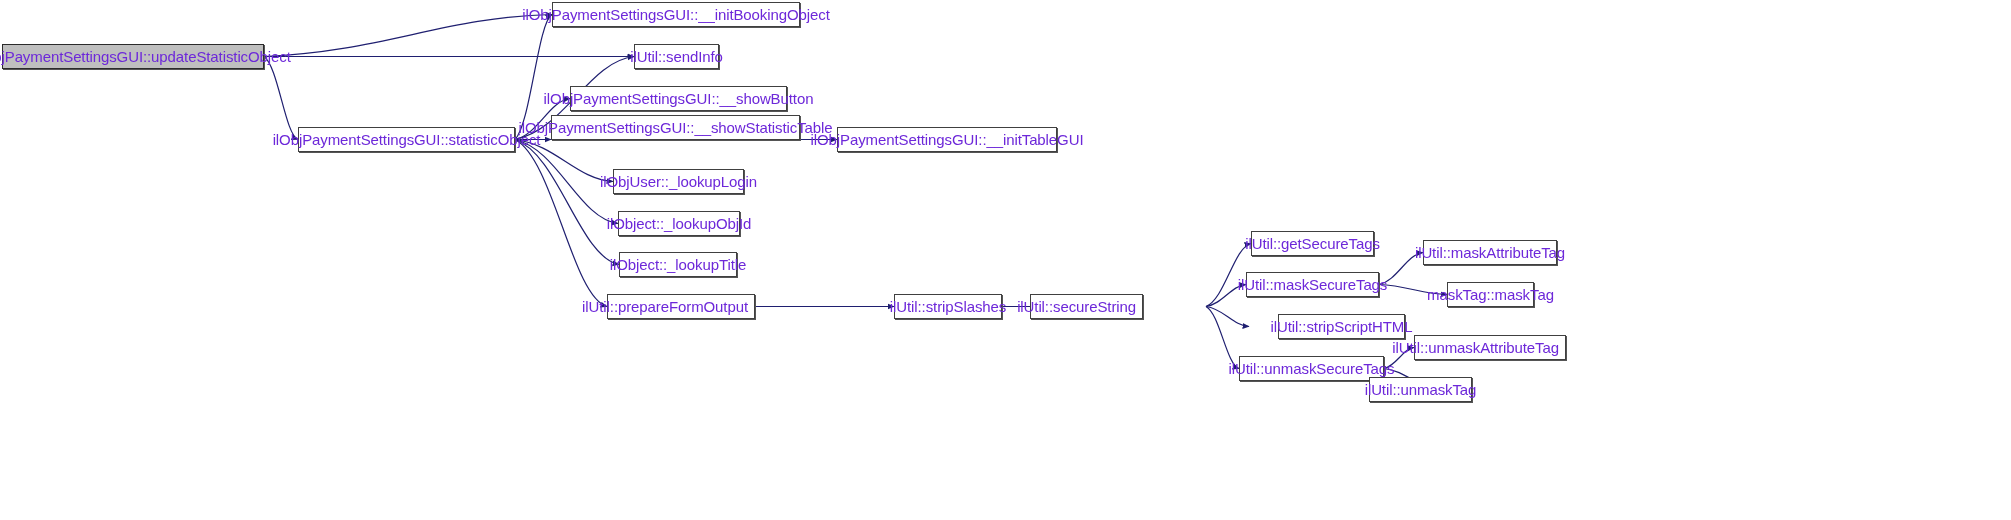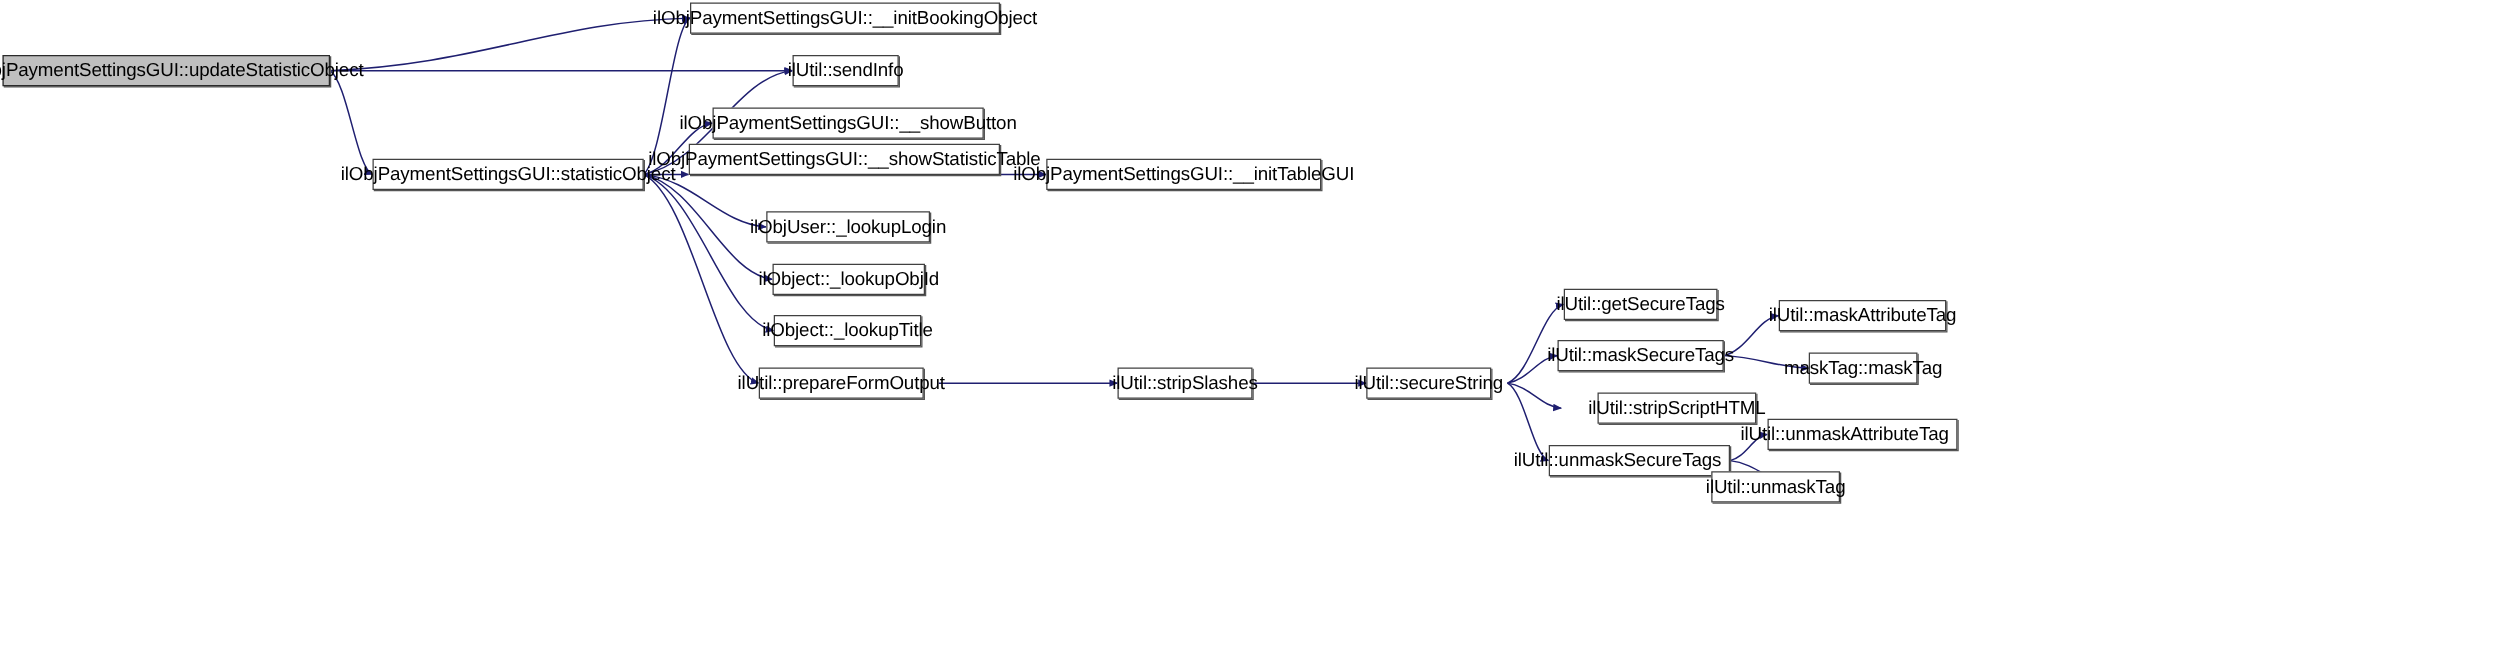--- a/index.html
+++ b/index.html
@@ -29,21 +29,21 @@
     left: 0;
     top: 0;
     width: 2011px;
     height: 520px;
   }
   .node {
     position: absolute;
     box-sizing: border-box;
     border: 1px solid #404040;
     background: #ffffff;
-    color: #000000;
+    color: #6d28d9;
     font-size: 15px;
     line-height: 1;
     display: flex;
     align-items: center;
     justify-content: center;
     white-space: nowrap;
     letter-spacing: -0.1px;
     box-shadow: 1px 1px 0 0 #555555;
   }
   .node.root {
@@ -112,39 +112,39 @@
       </div>
       <div class="node" style="left: 613px; top: 169px; width: 131px; height: 25px;">
         <span class="node-label">ilObjUser::_lookupLogin</span>
       </div>
       <div class="node" style="left: 618px; top: 211px; width: 122px; height: 25px;">
         <span class="node-label">ilObject::_lookupObjId</span>
       </div>
       <div class="node" style="left: 619px; top: 252px; width: 118px; height: 25px;">
         <span class="node-label">ilObject::_lookupTitle</span>
       </div>
-      <div class="node" style="left: 607px; top: 294px; width: 132px; height: 25px;">
+      <div class="node" style="left: 607px; top: 294px; width: 148px; height: 25px; justify-content: flex-end;">
         <span class="node-label">ilUtil::prepareFormOutput</span>
       </div>
       <div class="node" style="left: 894px; top: 294px; width: 108px; height: 25px;">
         <span class="node-label">ilUtil::stripSlashes</span>
       </div>
-      <div class="node" style="left: 1093px; top: 294px; width: 100px; height: 25px;">
+      <div class="node" style="left: 1030px; top: 294px; width: 113px; height: 25px; justify-content: flex-end;">
         <span class="node-label">ilUtil::secureString</span>
       </div>
       <div class="node" style="left: 1251px; top: 231px; width: 123px; height: 25px;">
         <span class="node-label">ilUtil::getSecureTags</span>
       </div>
       <div class="node" style="left: 1246px; top: 272px; width: 133px; height: 25px;">
         <span class="node-label">ilUtil::maskSecureTags</span>
       </div>
       <div class="node" style="left: 1278px; top: 314px; width: 127px; height: 25px;">
         <span class="node-label">ilUtil::stripScriptHTML</span>
       </div>
-      <div class="node" style="left: 1239px; top: 356px; width: 145px; height: 25px; justify-content: flex-end;">
+      <div class="node" style="left: 1239px; top: 356px; width: 145px; height: 25px;">
         <span class="node-label">ilUtil::unmaskSecureTags</span>
       </div>
       <div class="node" style="left: 1423px; top: 240px; width: 134px; height: 25px;">
         <span class="node-label">ilUtil::maskAttributeTag</span>
       </div>
       <div class="node" style="left: 1447px; top: 282px; width: 87px; height: 25px;">
         <span class="node-label">maskTag::maskTag</span>
       </div>
       <div class="node" style="left: 1414px; top: 335px; width: 152px; height: 25px; justify-content: flex-end;">
         <span class="node-label">ilUtil::unmaskAttributeTag</span>

